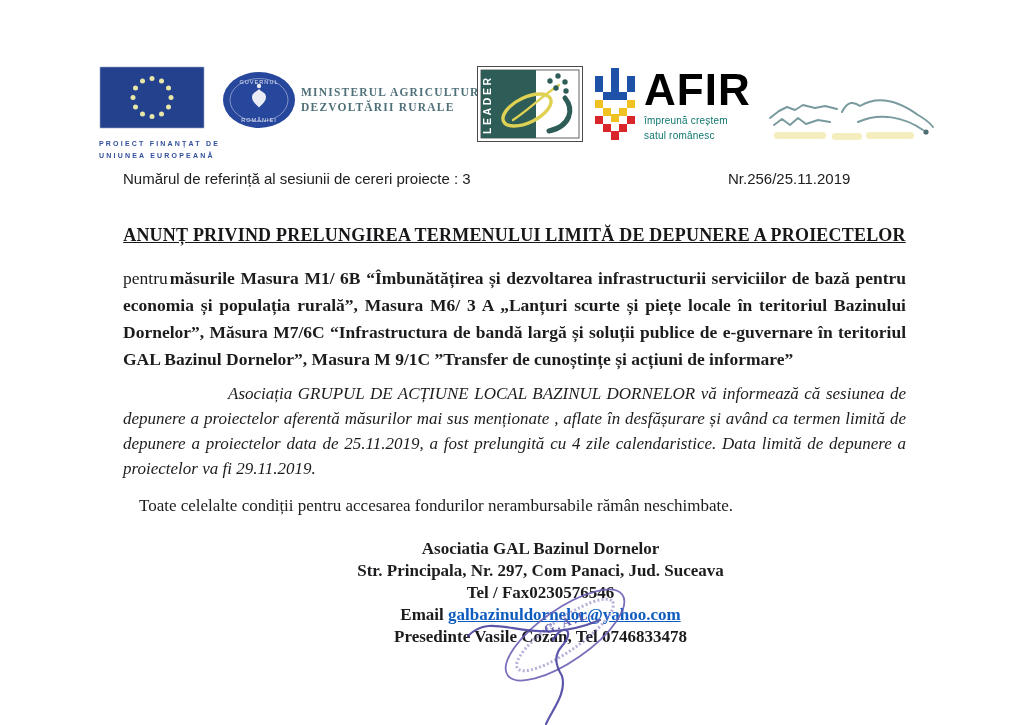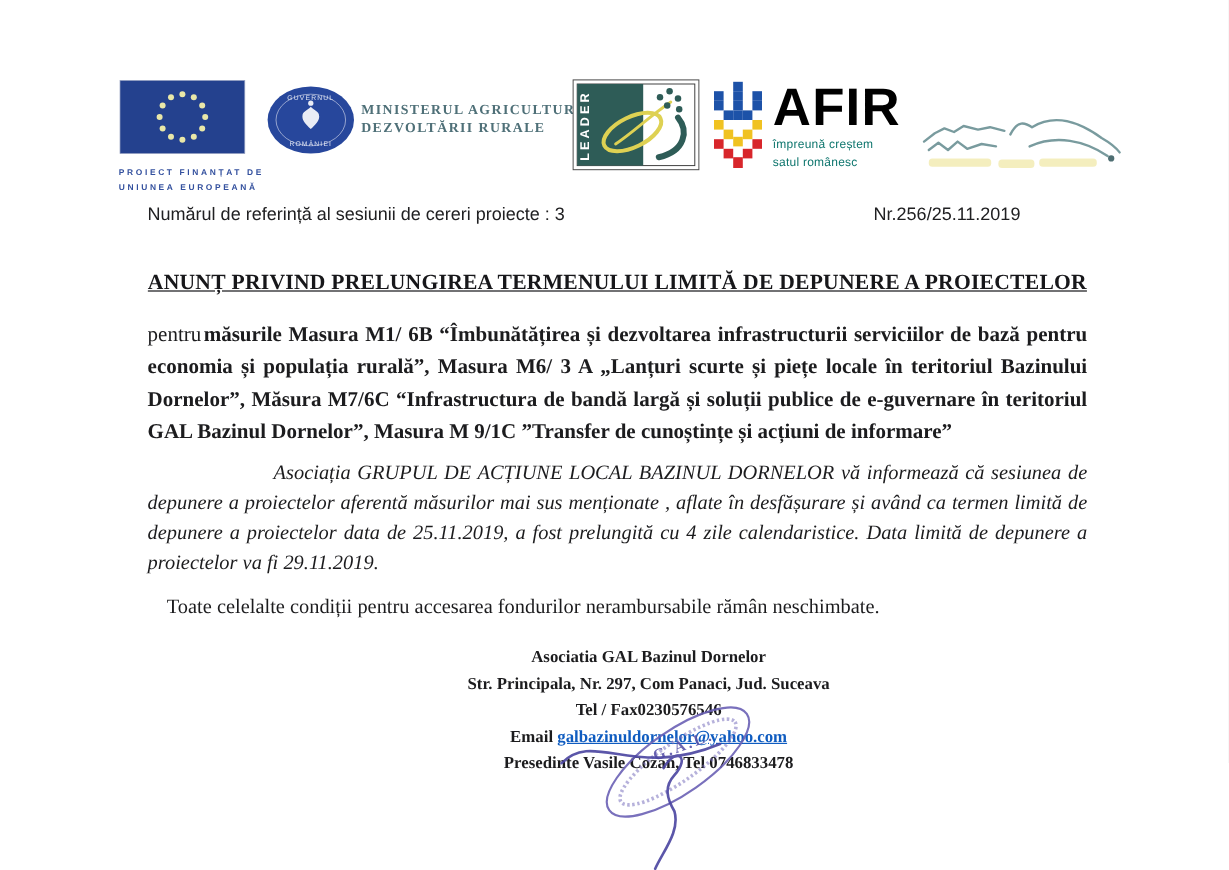--- a/index.html
+++ b/index.html
@@ -27,21 +27,21 @@
   .meta-row{padding-top:168px;position:relative;font-family:"Liberation Sans",sans-serif;
             font-size:15px;line-height:21px;color:#202022;}
   .meta-nr{position:absolute;left:560px;bottom:0;margin-left:45px;}
   .title{margin:36px 0 0 0;text-align:center;font-size:18px;font-weight:bold;
          letter-spacing:.2px;text-decoration:underline;color:#17171a;}
   .p1{margin:19px 0 0 0;font-size:17.5px;line-height:27px;text-align:justify;}
   .p1 .lead{font-weight:normal;margin-right:2px;}
   .p1 .measures{font-weight:bold;}
   .p2{margin:8px 0 0 0;font-size:17px;line-height:25px;text-align:justify;text-indent:105px;font-style:italic;}
   .p3{margin:13px 0 0 16px;font-size:17px;line-height:24px;}
-  .footer{margin-top:20px;text-align:center;font-weight:bold;font-size:14px;line-height:22px;
+  .footer{margin-top:20px;text-align:center;font-weight:bold;font-size:17px;line-height:22px;
           transform:translateX(26px);}
   .email-link{color:#0f5cc0;text-decoration:underline;font-weight:bold;pointer-events:auto;}
   
   .stamp-wrap{position:absolute;left:450px;top:578px;width:250px;height:150px;}
 </style>
 </head>
 <body>
 
 <div class="page">
 

